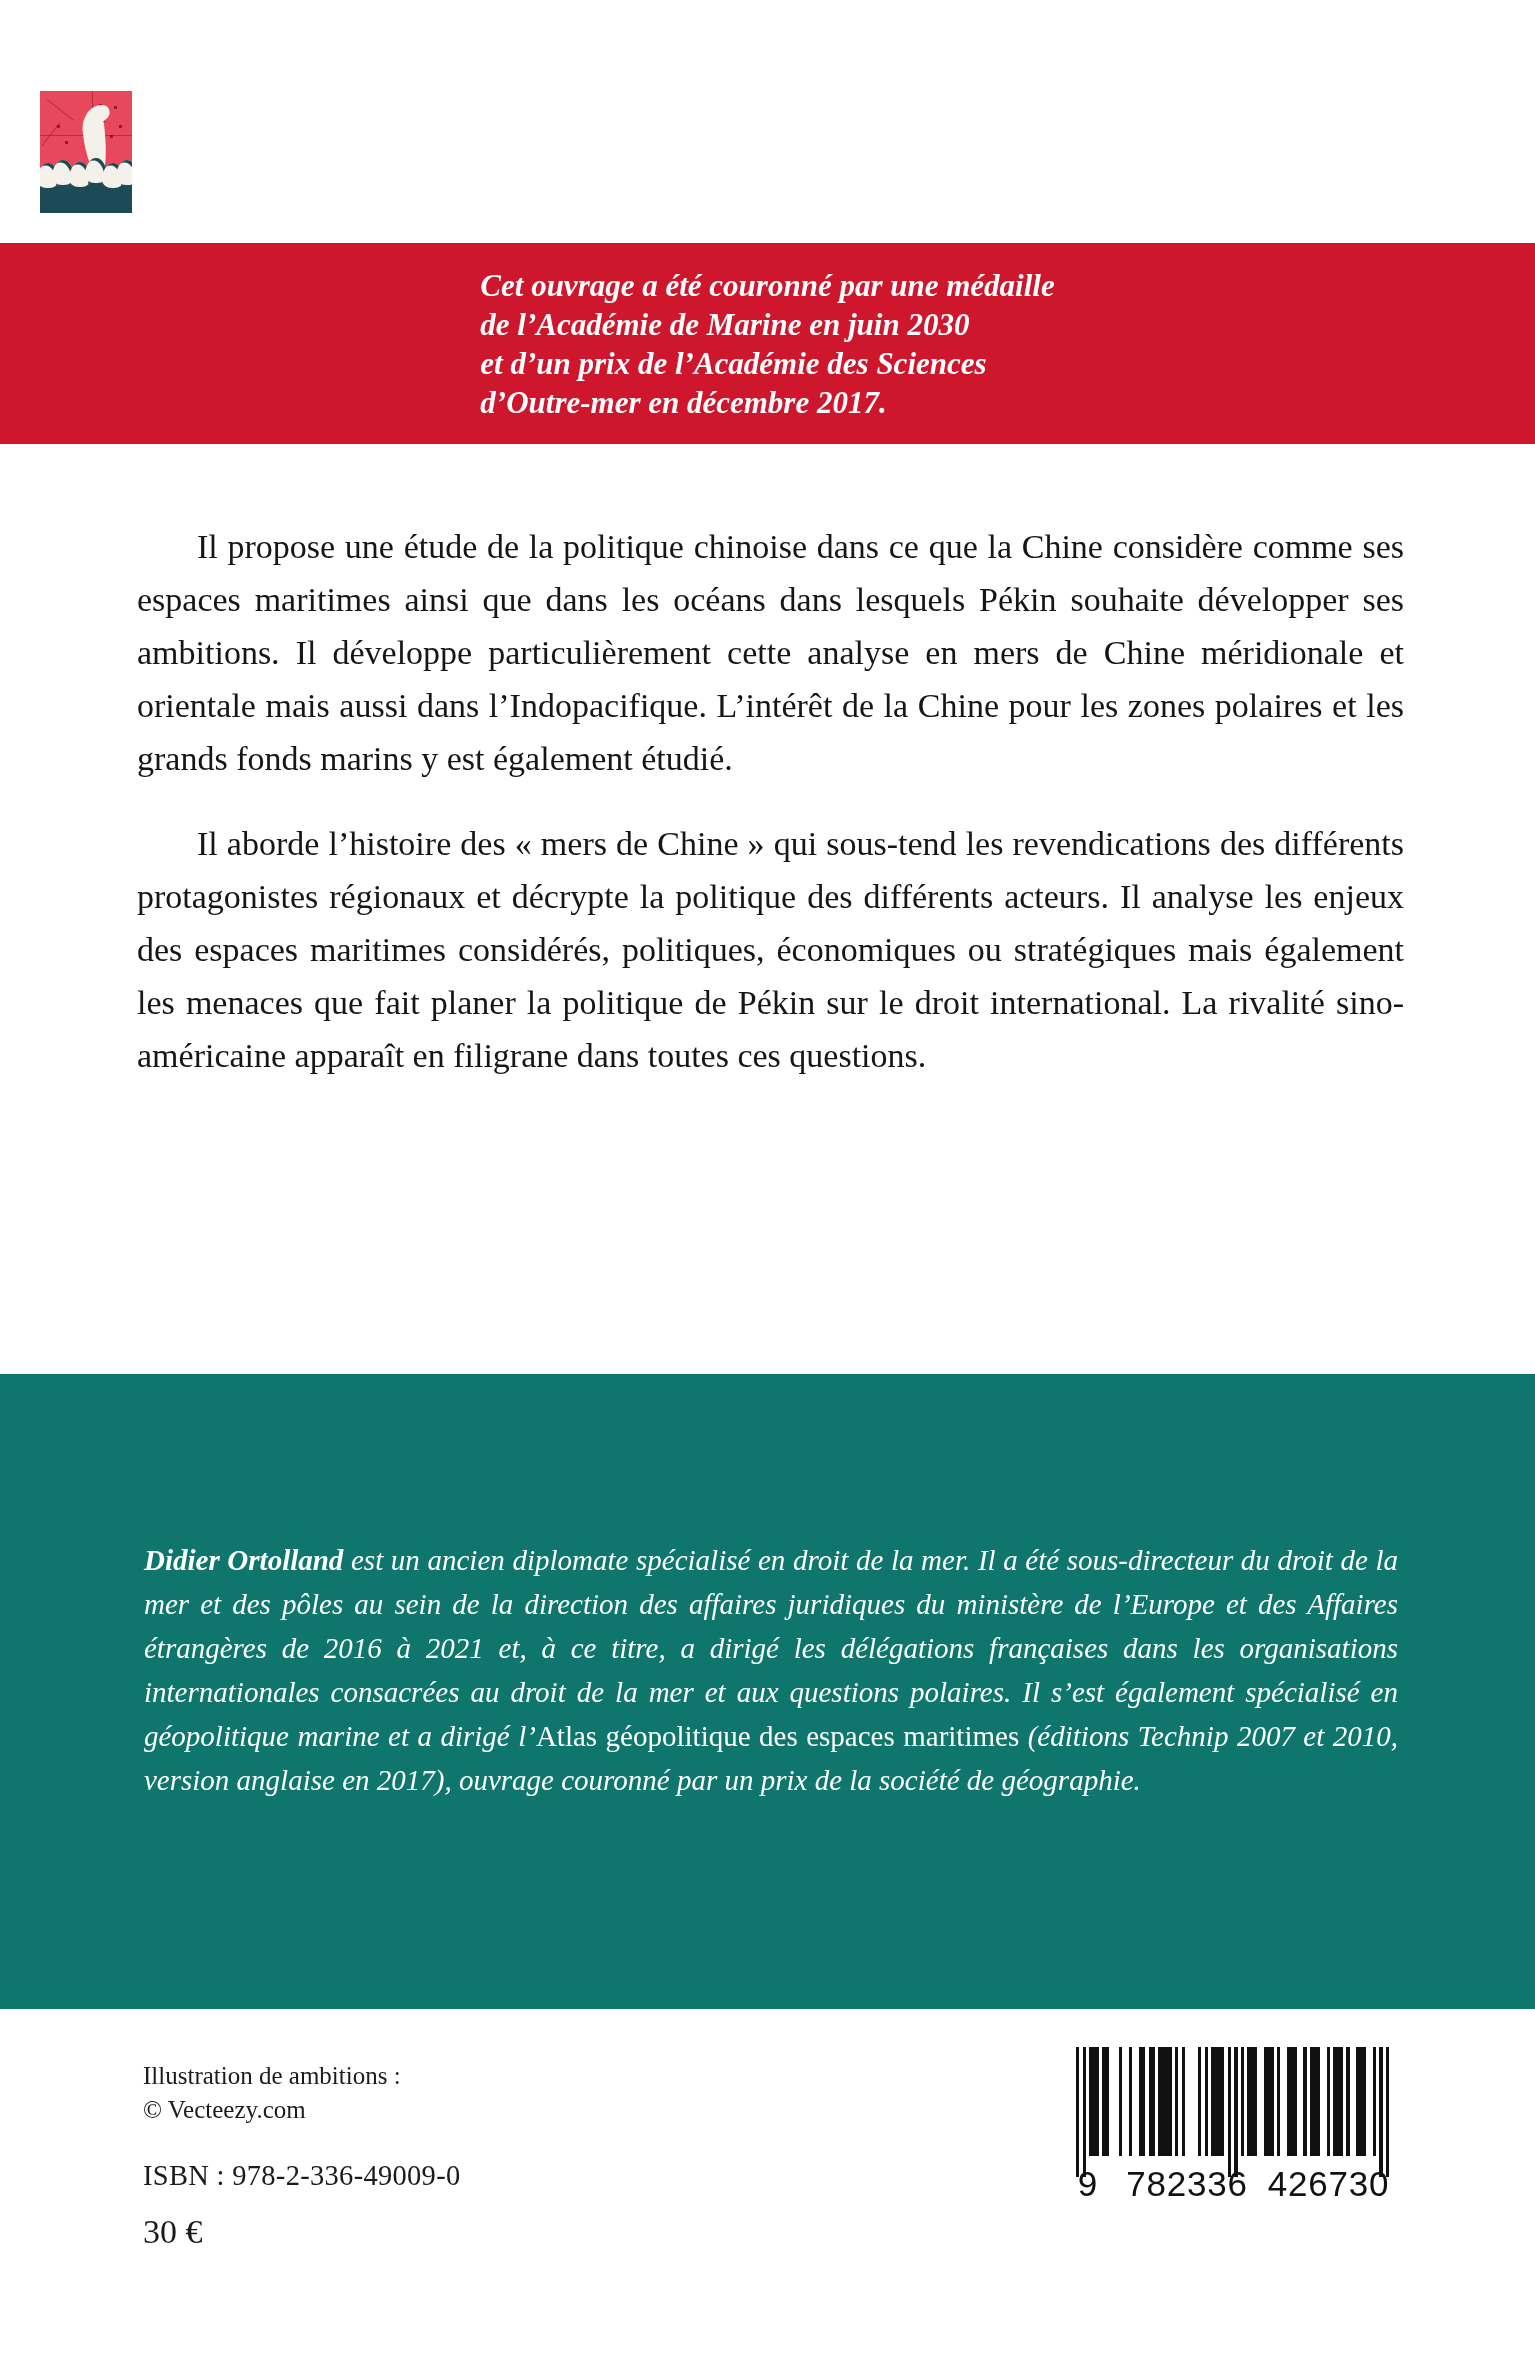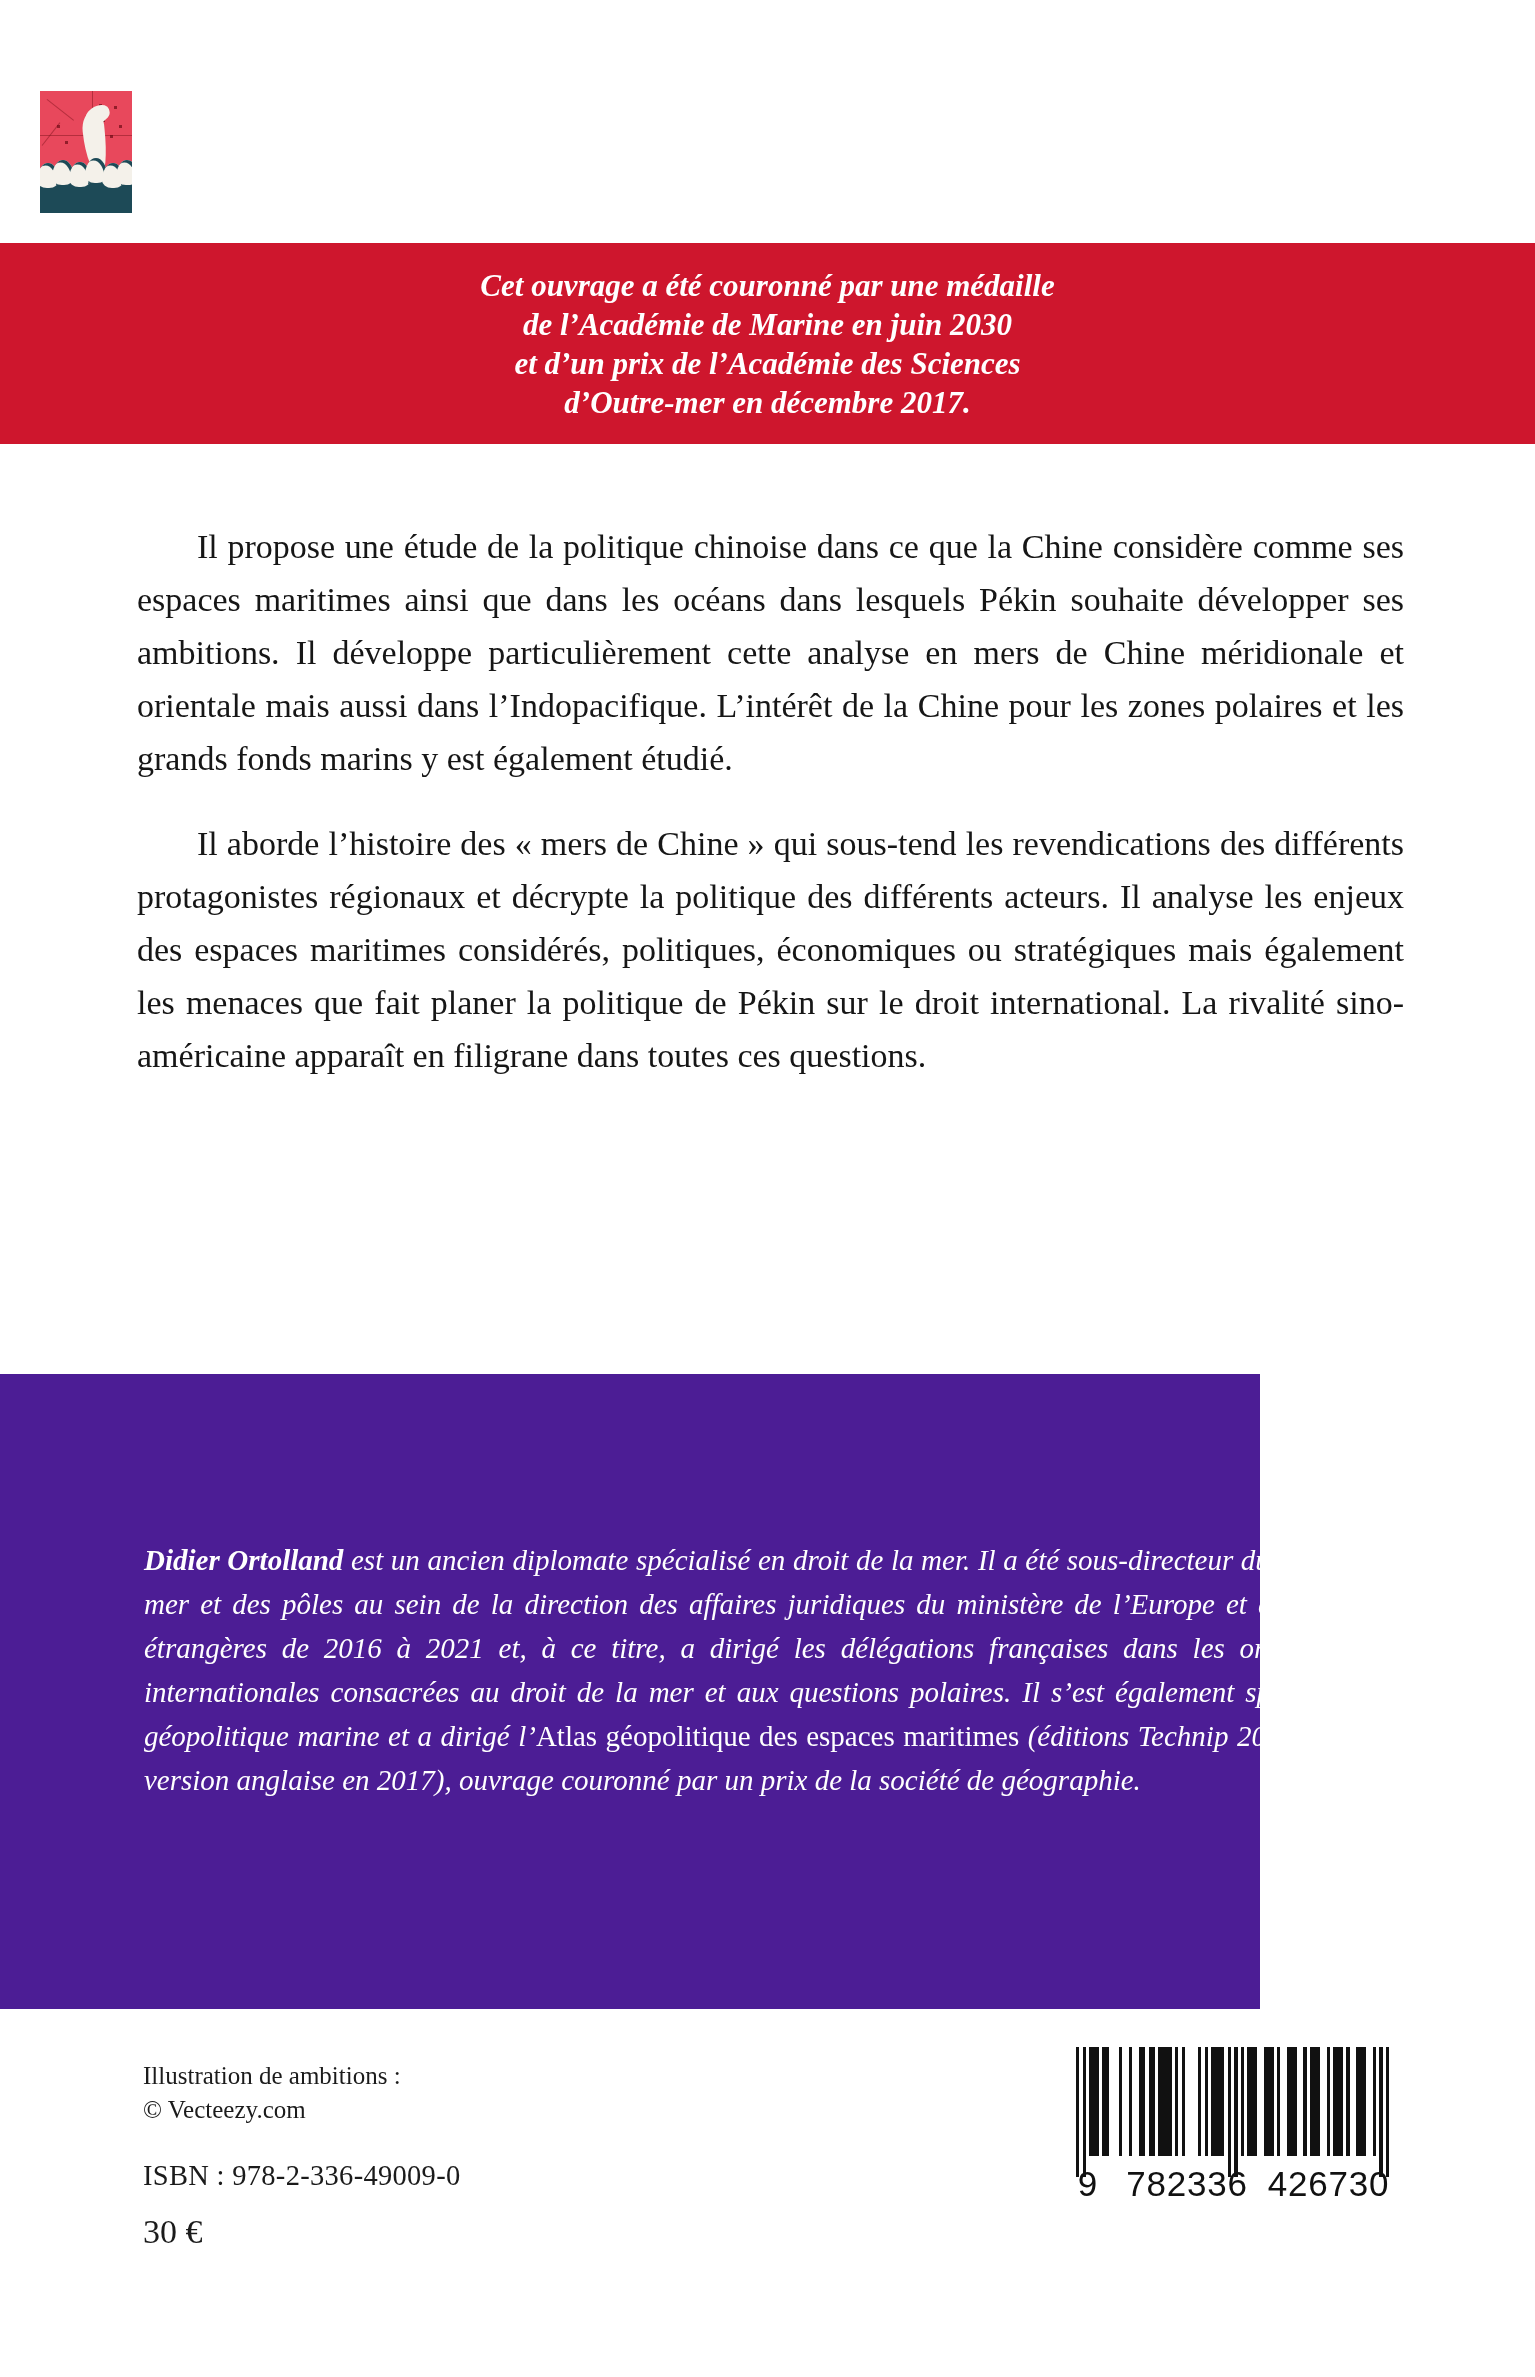--- a/index.html
+++ b/index.html
@@ -127,21 +127,21 @@
     align-items: center;
     justify-content: center;
   }
   .award-text {
     color: #ffffff;
     font-family: "Liberation Serif", serif;
     font-style: italic;
     font-weight: bold;
     font-size: 31px;
     line-height: 39px;
-    text-align: center;
+    text-align: left;
   }
   .award-text span { display: block; }
 
   
   .body-copy {
     position: absolute;
     top: 520px;
     left: 137px;
     width: 1267px;
   }
@@ -156,23 +156,23 @@
     font-stretch: condensed;
     transform-origin: left top;
   }
   .body-copy p:last-child { margin-bottom: 0; }
 
   
   .author-block {
     position: absolute;
     top: 1374px;
     left: 0;
-    width: 1260px;
+    width: 1535px;
     height: 635px;
-    background: #4c1d95;
+    background: #0f766e;
   }
   .author-bio {
     position: absolute;
     left: 144px;
     top: 164px;
     width: 1254px;
     color: #ffffff;
     font-family: "Liberation Serif", serif;
     font-style: italic;
     font-size: 29px;

